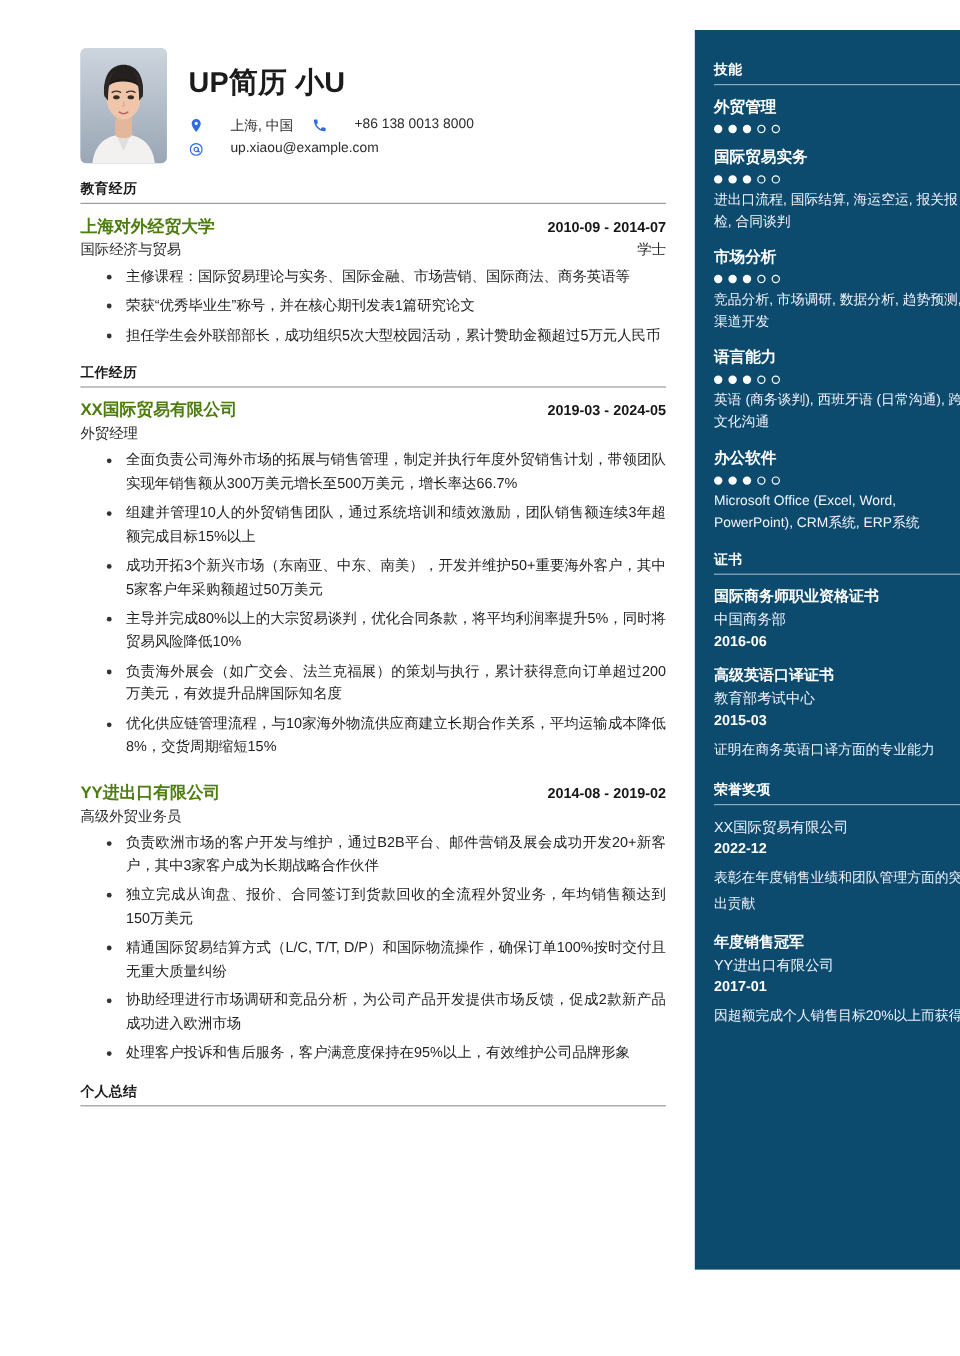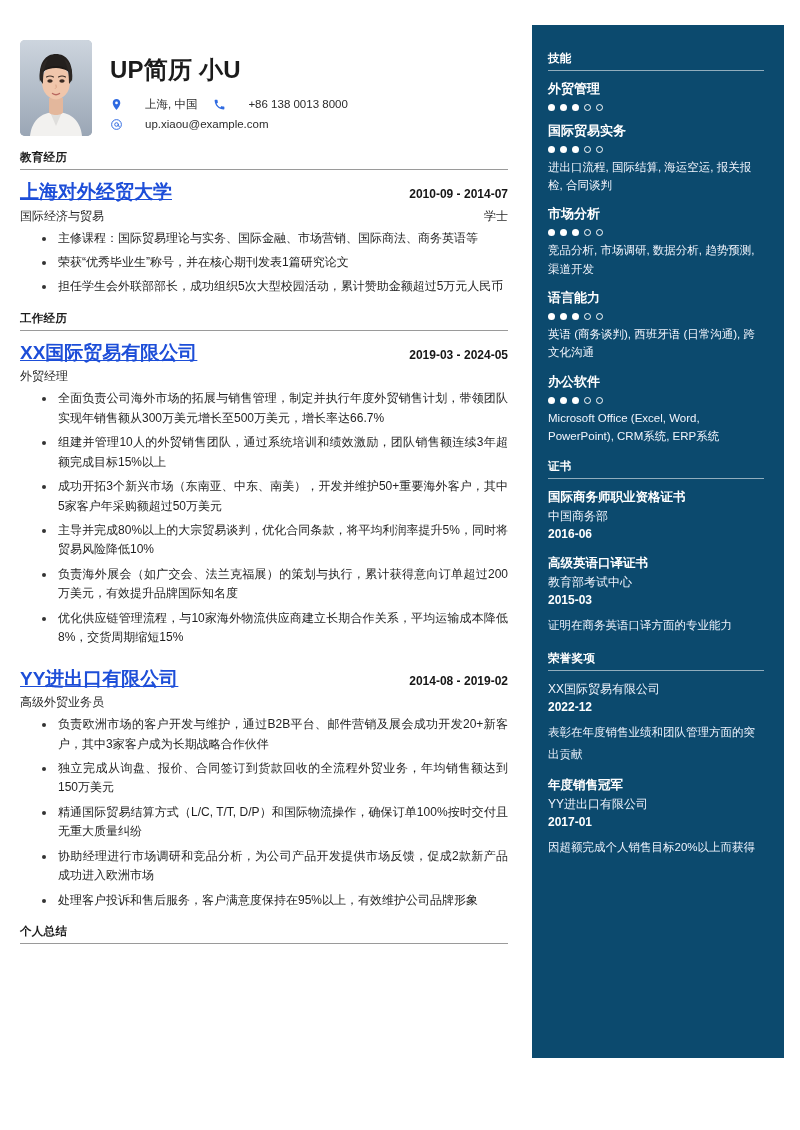--- a/index.html
+++ b/index.html
@@ -6,20 +6,21 @@
   html, body {
     width: 800px; height: 1130px;
     background: #ffffff;
     font-family: "Liberation Sans", "DejaVu Sans", sans-serif;
     overflow: hidden;
   }
   .page {
     position: relative;
     width: 644px; height: 1130px;
     background: #ffffff;
+    margin-left: 47px;
   }
 
   
   .left-col {
     position: absolute;
     left: 0; top: 0;
     width: 532px;
     padding: 40px 24px 0 20px;
   }
 
@@ -88,25 +89,24 @@
   }
 
   .entry { margin-bottom: 4px; }
   .entry-head {
     display: flex;
     justify-content: space-between;
     align-items: baseline;
     gap: 10px;
   }
   .entry-org {
-    font-size: 19px;
-    font-weight: 700;
-    color: #1d4ed8;
+    font-size: 14px;
+    font-weight: 700;
+    color: #4d7c0f;
     line-height: 1.5;
-    text-decoration: underline;
   }
   .entry-date {
     font-size: 12px;
     font-weight: 700;
     color: #161616;
     white-space: nowrap;
   }
   .entry-sub {
     display: flex;
     justify-content: space-between;

